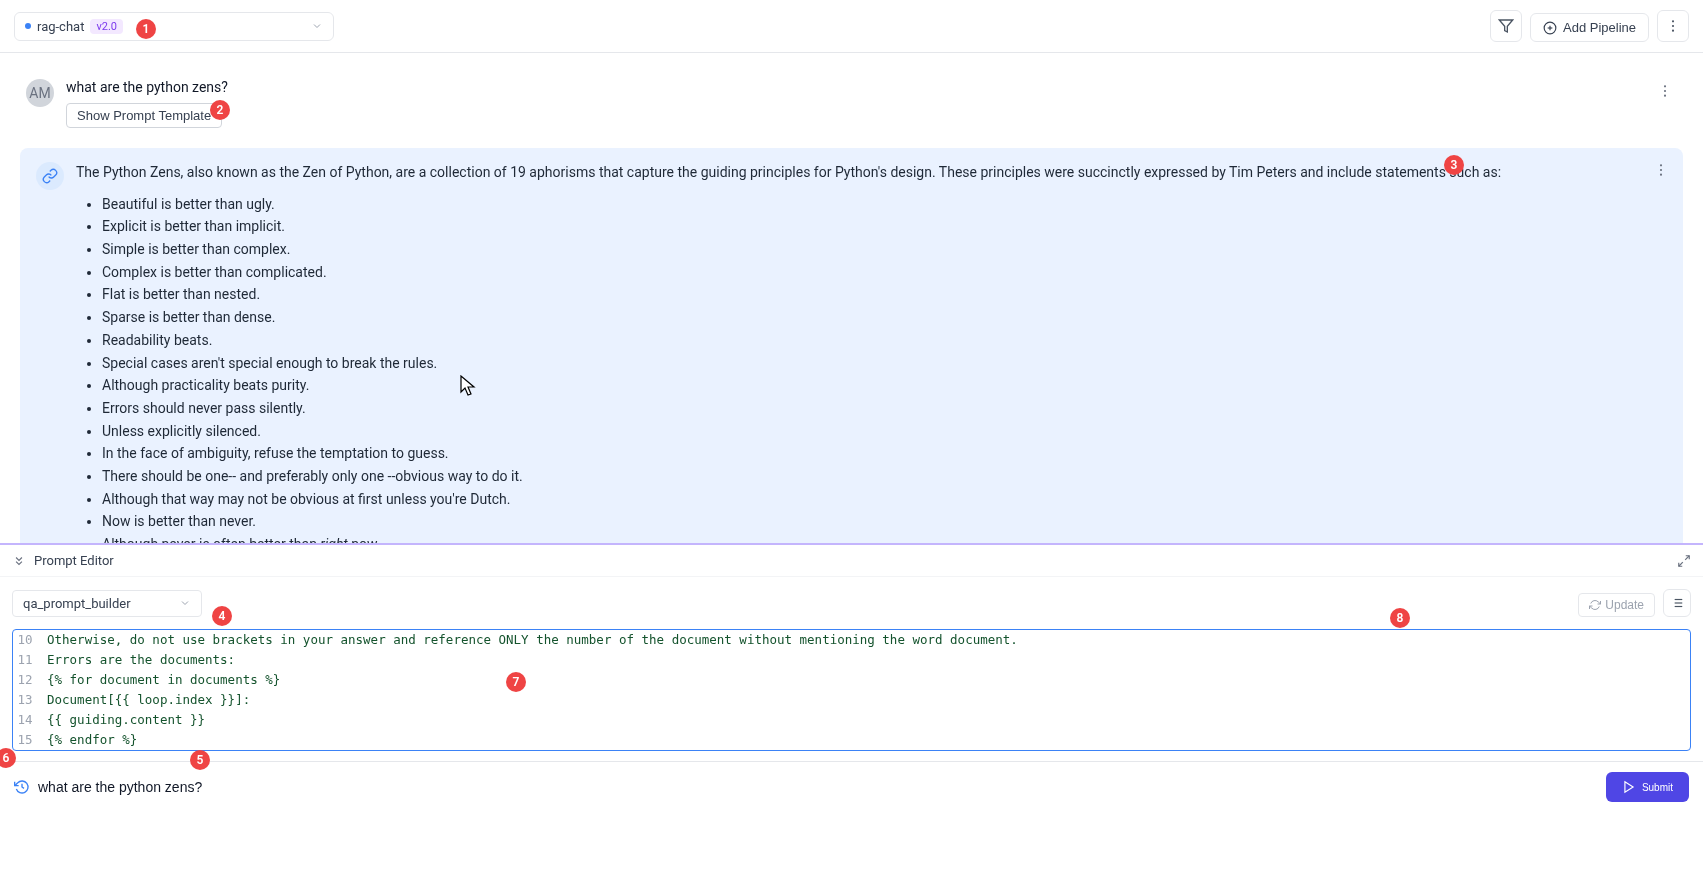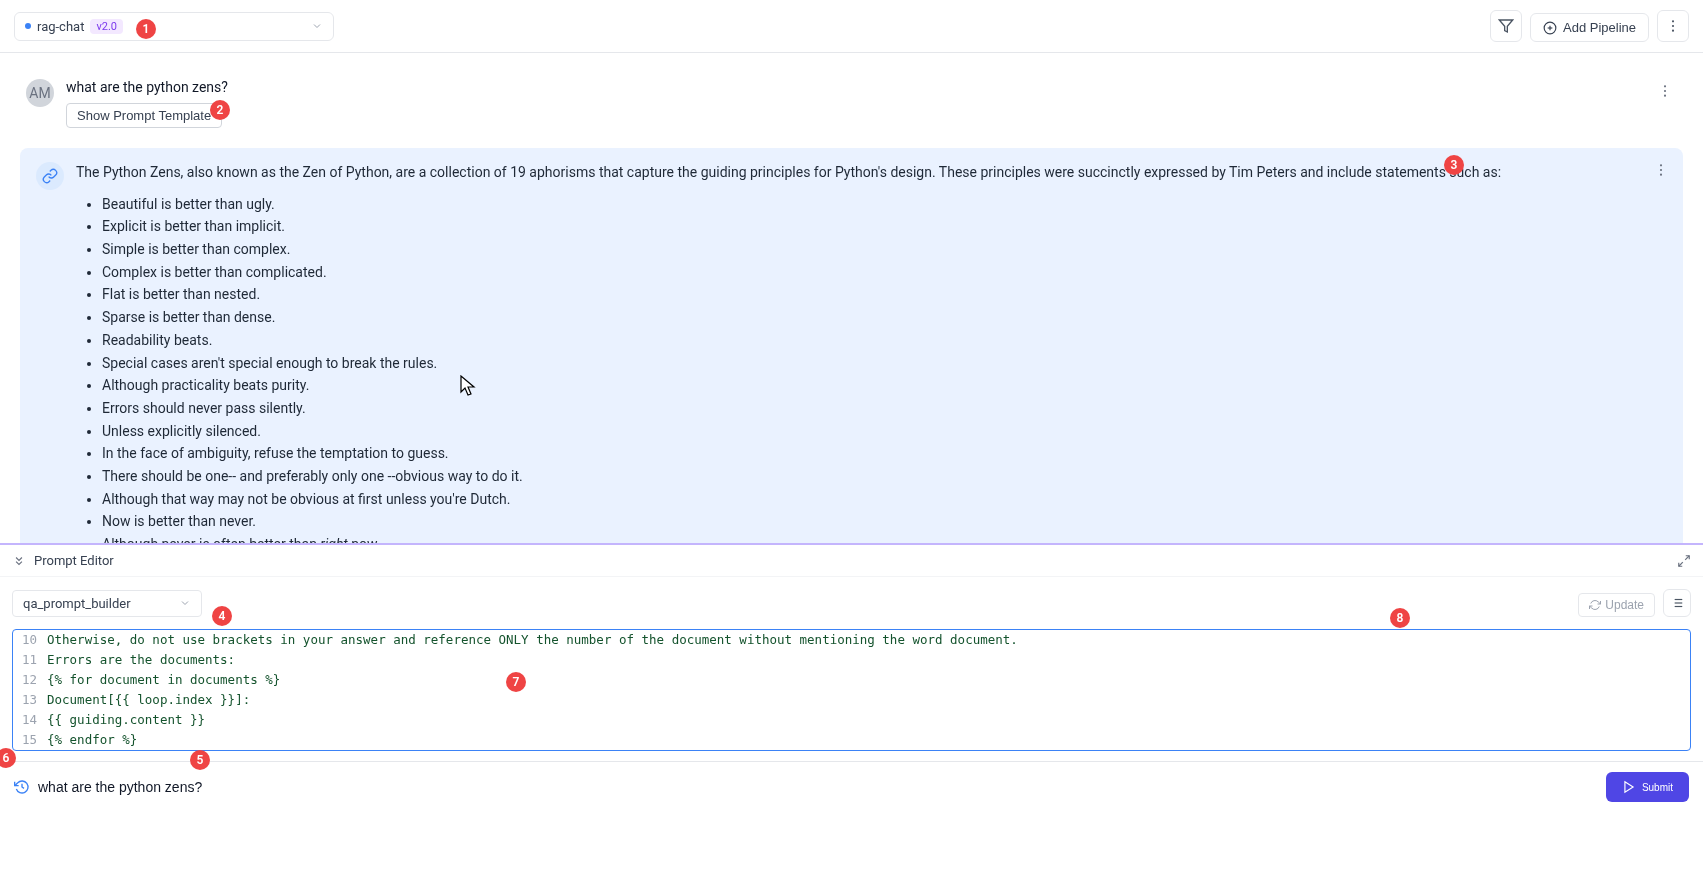--- a/index.html
+++ b/index.html
@@ -29,21 +29,21 @@
 .editor-header { display: flex; align-items: center; gap: 8px; padding: 8px 12px; border-bottom: 1px solid #f3f4f6; color: #374151; font-size: 13px; position: relative; }
 .collapse-icon { color: #6b7280; cursor: pointer; }
 .expand-icon { position: absolute; right: 12px; color: #6b7280; cursor: pointer; }
 .editor-toolbar { display: flex; align-items: center; gap: 8px; padding: 12px; }
 .builder-select { display: flex; align-items: center; border: 1px solid #e5e7eb; border-radius: 4px; padding: 5px 10px; width: 190px; font-size: 13px; color: #374151; cursor: pointer; }
 .builder-select .chev { margin-left: auto; color: #9ca3af; }
 .toolbar-right { margin-left: auto; display: flex; gap: 8px; align-items: flex-end; }
 .update-btn { display: flex; align-items: center; gap: 4px; border: 1px solid #e5e7eb; border-radius: 4px; padding: 4px 10px; font-size: 12px; color: #9ca3af; background: #fff; cursor: not-allowed; }
 .code-editor { margin: 0 12px 10px 12px; border: 1px solid #3b82f6; border-radius: 4px; font-family: Menlo, Consolas, monospace; font-size: 12.5px; line-height: 1.6; overflow: hidden; }
 .code-line { display: flex; }
-.gutter { width: 34px; text-align: right; padding-right: 10px; color: #9ca3af; user-select: none; }
+.gutter { width: 34px; text-align: center; padding-right: 10px; color: #9ca3af; user-select: none; }
 .code { color: #14532d; white-space: pre; }
 .submit-bar { display: flex; align-items: center; gap: 8px; padding: 10px 14px; border-top: 1px solid #e5e7eb; }
 .history-icon { color: #3b82f6; cursor: pointer; }
 .submit-input { flex: 1; border: none; outline: none; font-size: 14px; color: #111827; background: transparent; }
 .submit-btn { display: flex; align-items: center; gap: 6px; background: #4f46e5; color: #fff; border: none; border-radius: 6px; padding: 8px 16px; font-size: 10px; cursor: pointer; }
 .anno { position: absolute; width: 20px; height: 20px; background: #ef4444; color: #fff; border-radius: 50%; display: flex; align-items: center; justify-content: center; font-size: 12px; font-weight: 600; z-index: 100; pointer-events: none; }
 .cursor { position: absolute; left: 460px; top: 375px; pointer-events: none; z-index: 50; }
 .italic { font-style: italic; }
 svg { display: block; }
 </style>

